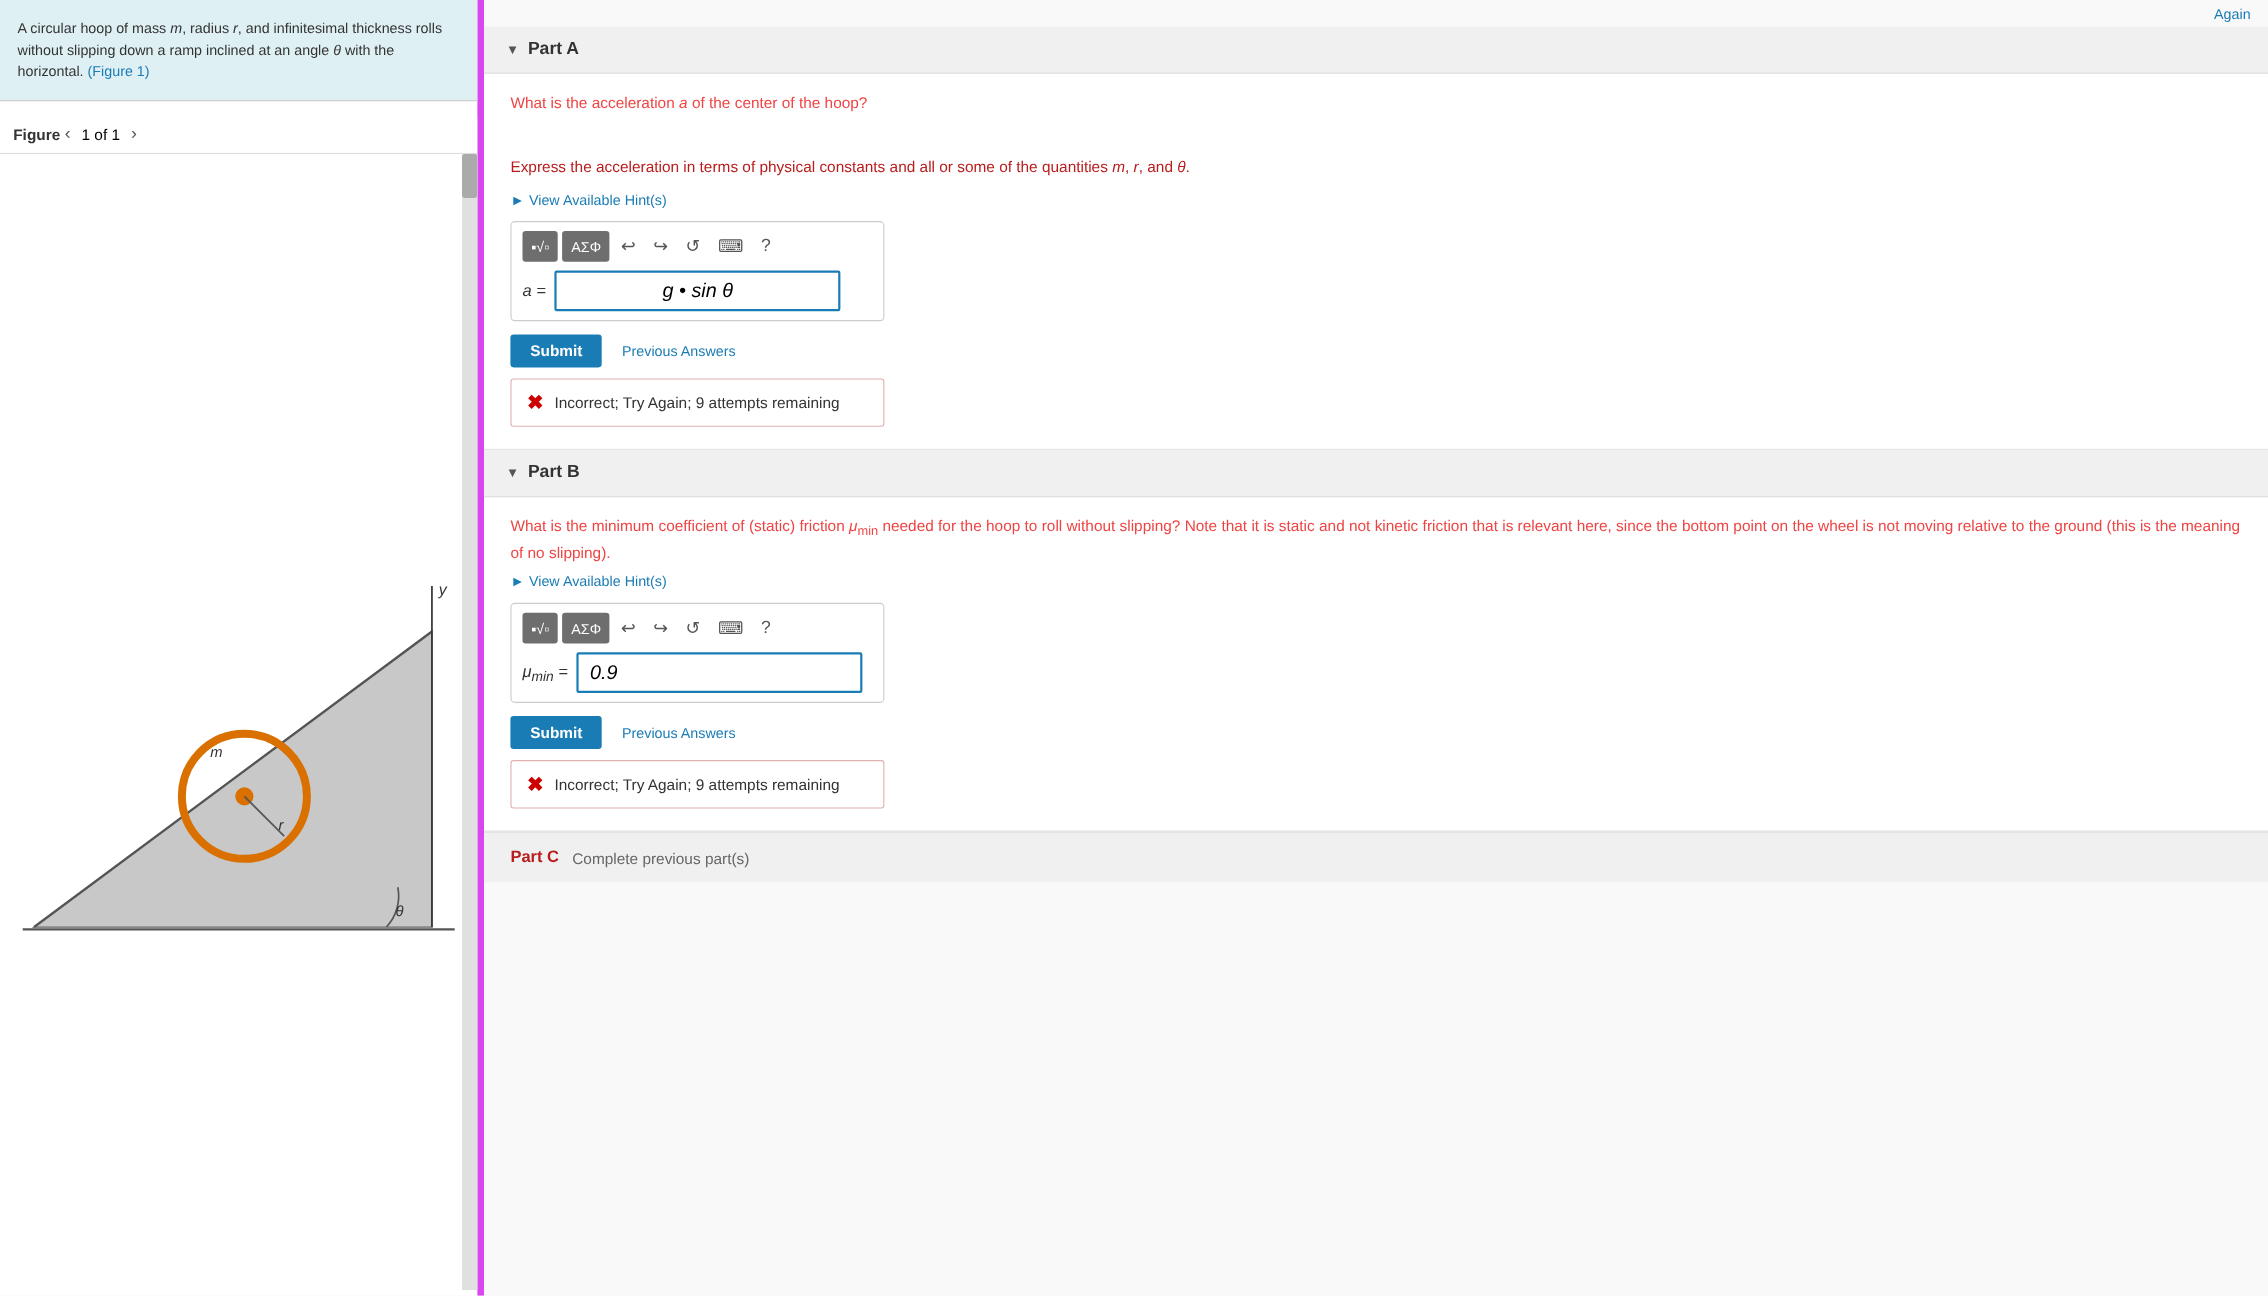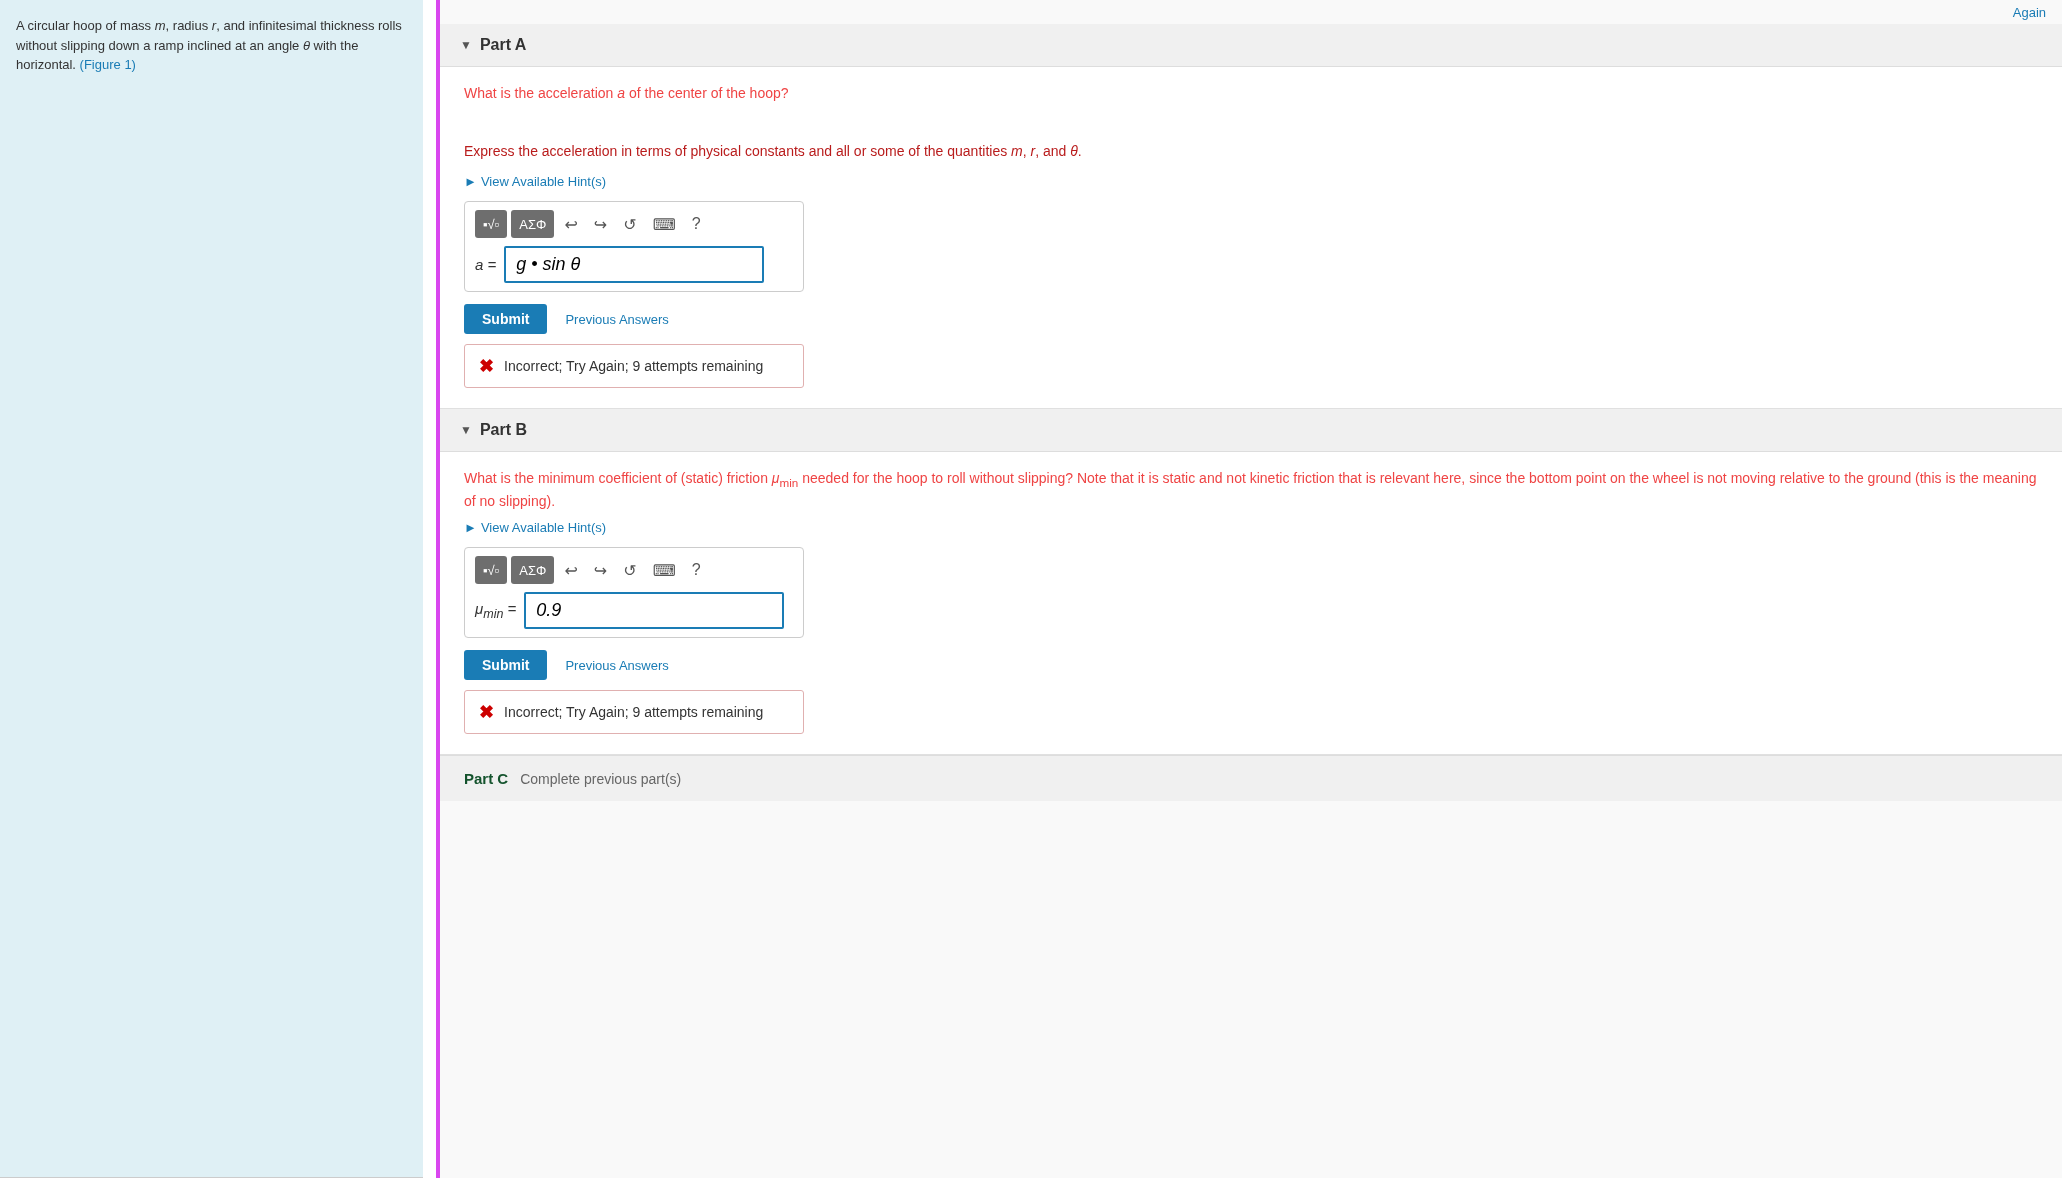--- a/index.html
+++ b/index.html
@@ -10,23 +10,23 @@
       display: flex;
       height: 100vh;
       overflow: hidden;
     }
 
     
     .left-panel {
       width: 440px;
       min-width: 440px;
       background: #fff;
-      border-right: 4px solid #d946ef;
-      display: flex;
-      flex-direction: row;
+      border-right: 6px solid #d946ef;
+      display: flex;
+      flex-direction: column;
       height: 100%;
       overflow: hidden;
       gap: 13px;
     }
 
     .problem-text {
       background: #dff0f5;
       padding: 16px;
       font-size: 13px;
       line-height: 1.5;
@@ -300,21 +300,21 @@
 
     .part-c-header {
       display: flex;
       align-items: center;
       gap: 12px;
     }
 
     .part-c-label {
       font-weight: bold;
       font-size: 15px;
-      color: #14532d;
+      color: #b91c1c;
     }
 
     .part-c-status {
       font-size: 14px;
       color: #666;
     }
 
     
     .figure-svg {
       width: 100%;
@@ -399,21 +399,21 @@
           <button class="toolbar-btn">▪√▫</button>
           <button class="toolbar-btn">AΣΦ</button>
           <button class="toolbar-btn-icon">↩</button>
           <button class="toolbar-btn-icon">↪</button>
           <button class="toolbar-btn-icon">↺</button>
           <button class="toolbar-btn-icon">⌨</button>
           <button class="toolbar-btn-icon">?</button>
         </div>
         <div class="formula-input-row">
           <span class="formula-label"><em>a</em> =</span>
-          <input class="formula-field" value="g • sin θ" style="font-size: 18px; font-style: italic; border: 2px solid rgb(26, 124, 181); padding: 6px 10px; min-width: 260px; border-radius: 2px;">
+          <input class="formula-field" value="g • sin θ" style="font-size: 18px; font-style: italic; border: 2px solid rgb(26, 124, 181); padding: 6px 10px; min-width: 260px; border-radius: 2px; text-align: center;">
         </div>
       </div>
       <div class="submit-row">
         <button class="submit-btn">Submit</button>
         <a class="prev-answers-link">Previous Answers</a>
       </div>
       <div class="error-box">
         <span class="error-icon">✖</span>
         <span>Incorrect; Try Again; 9 attempts remaining</span>
       </div>

